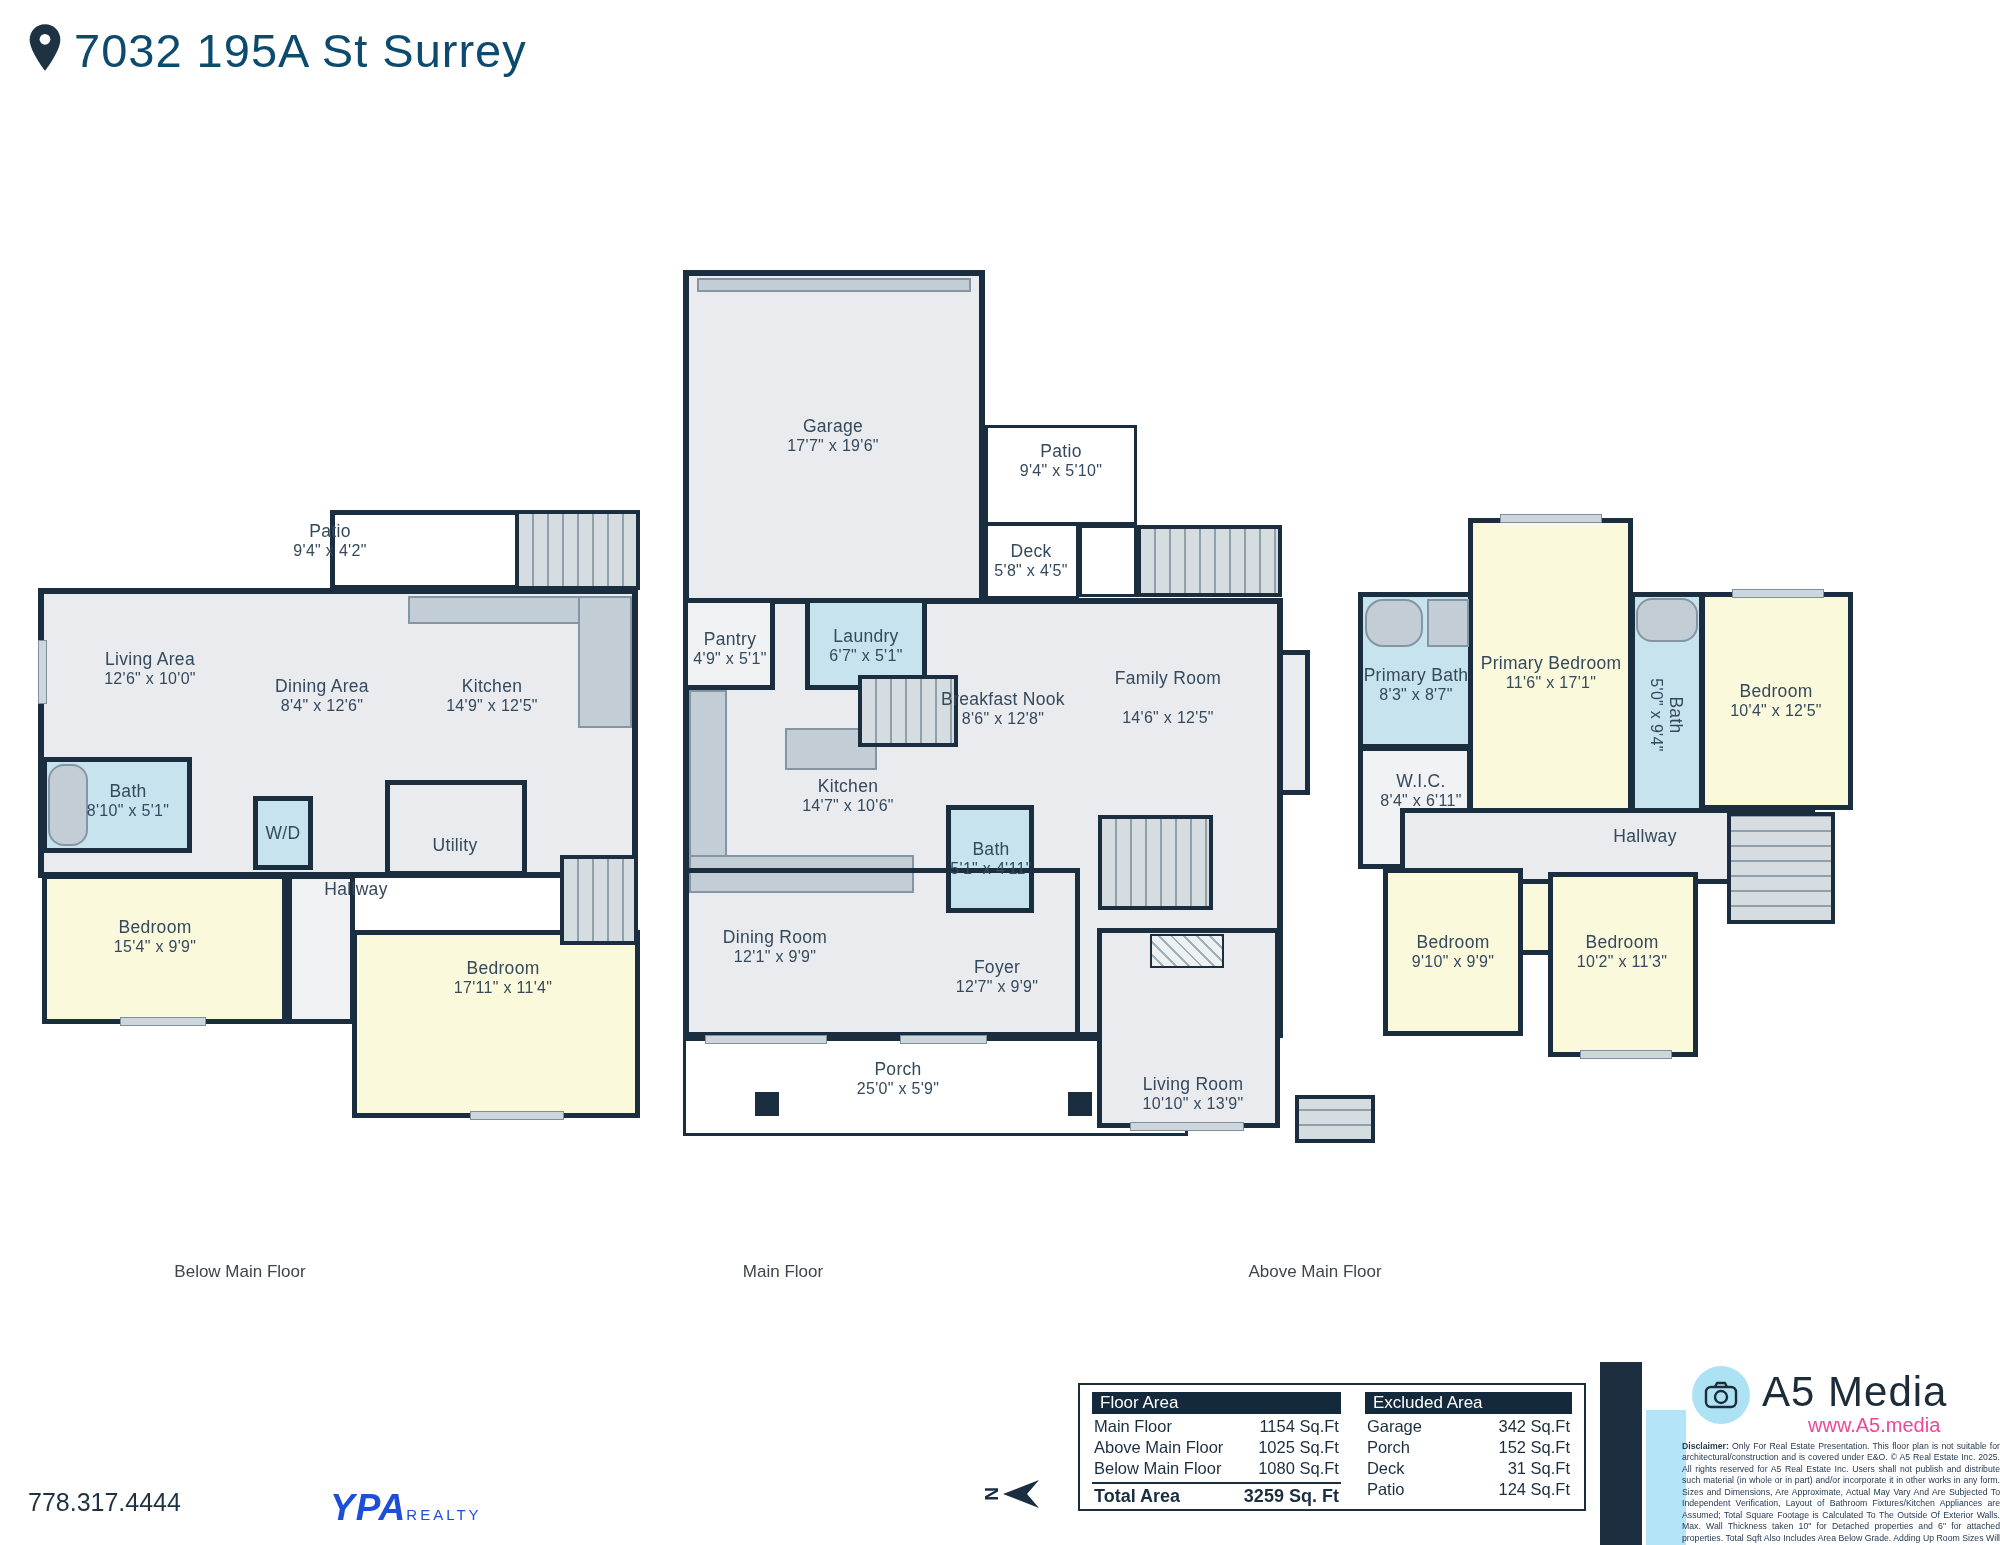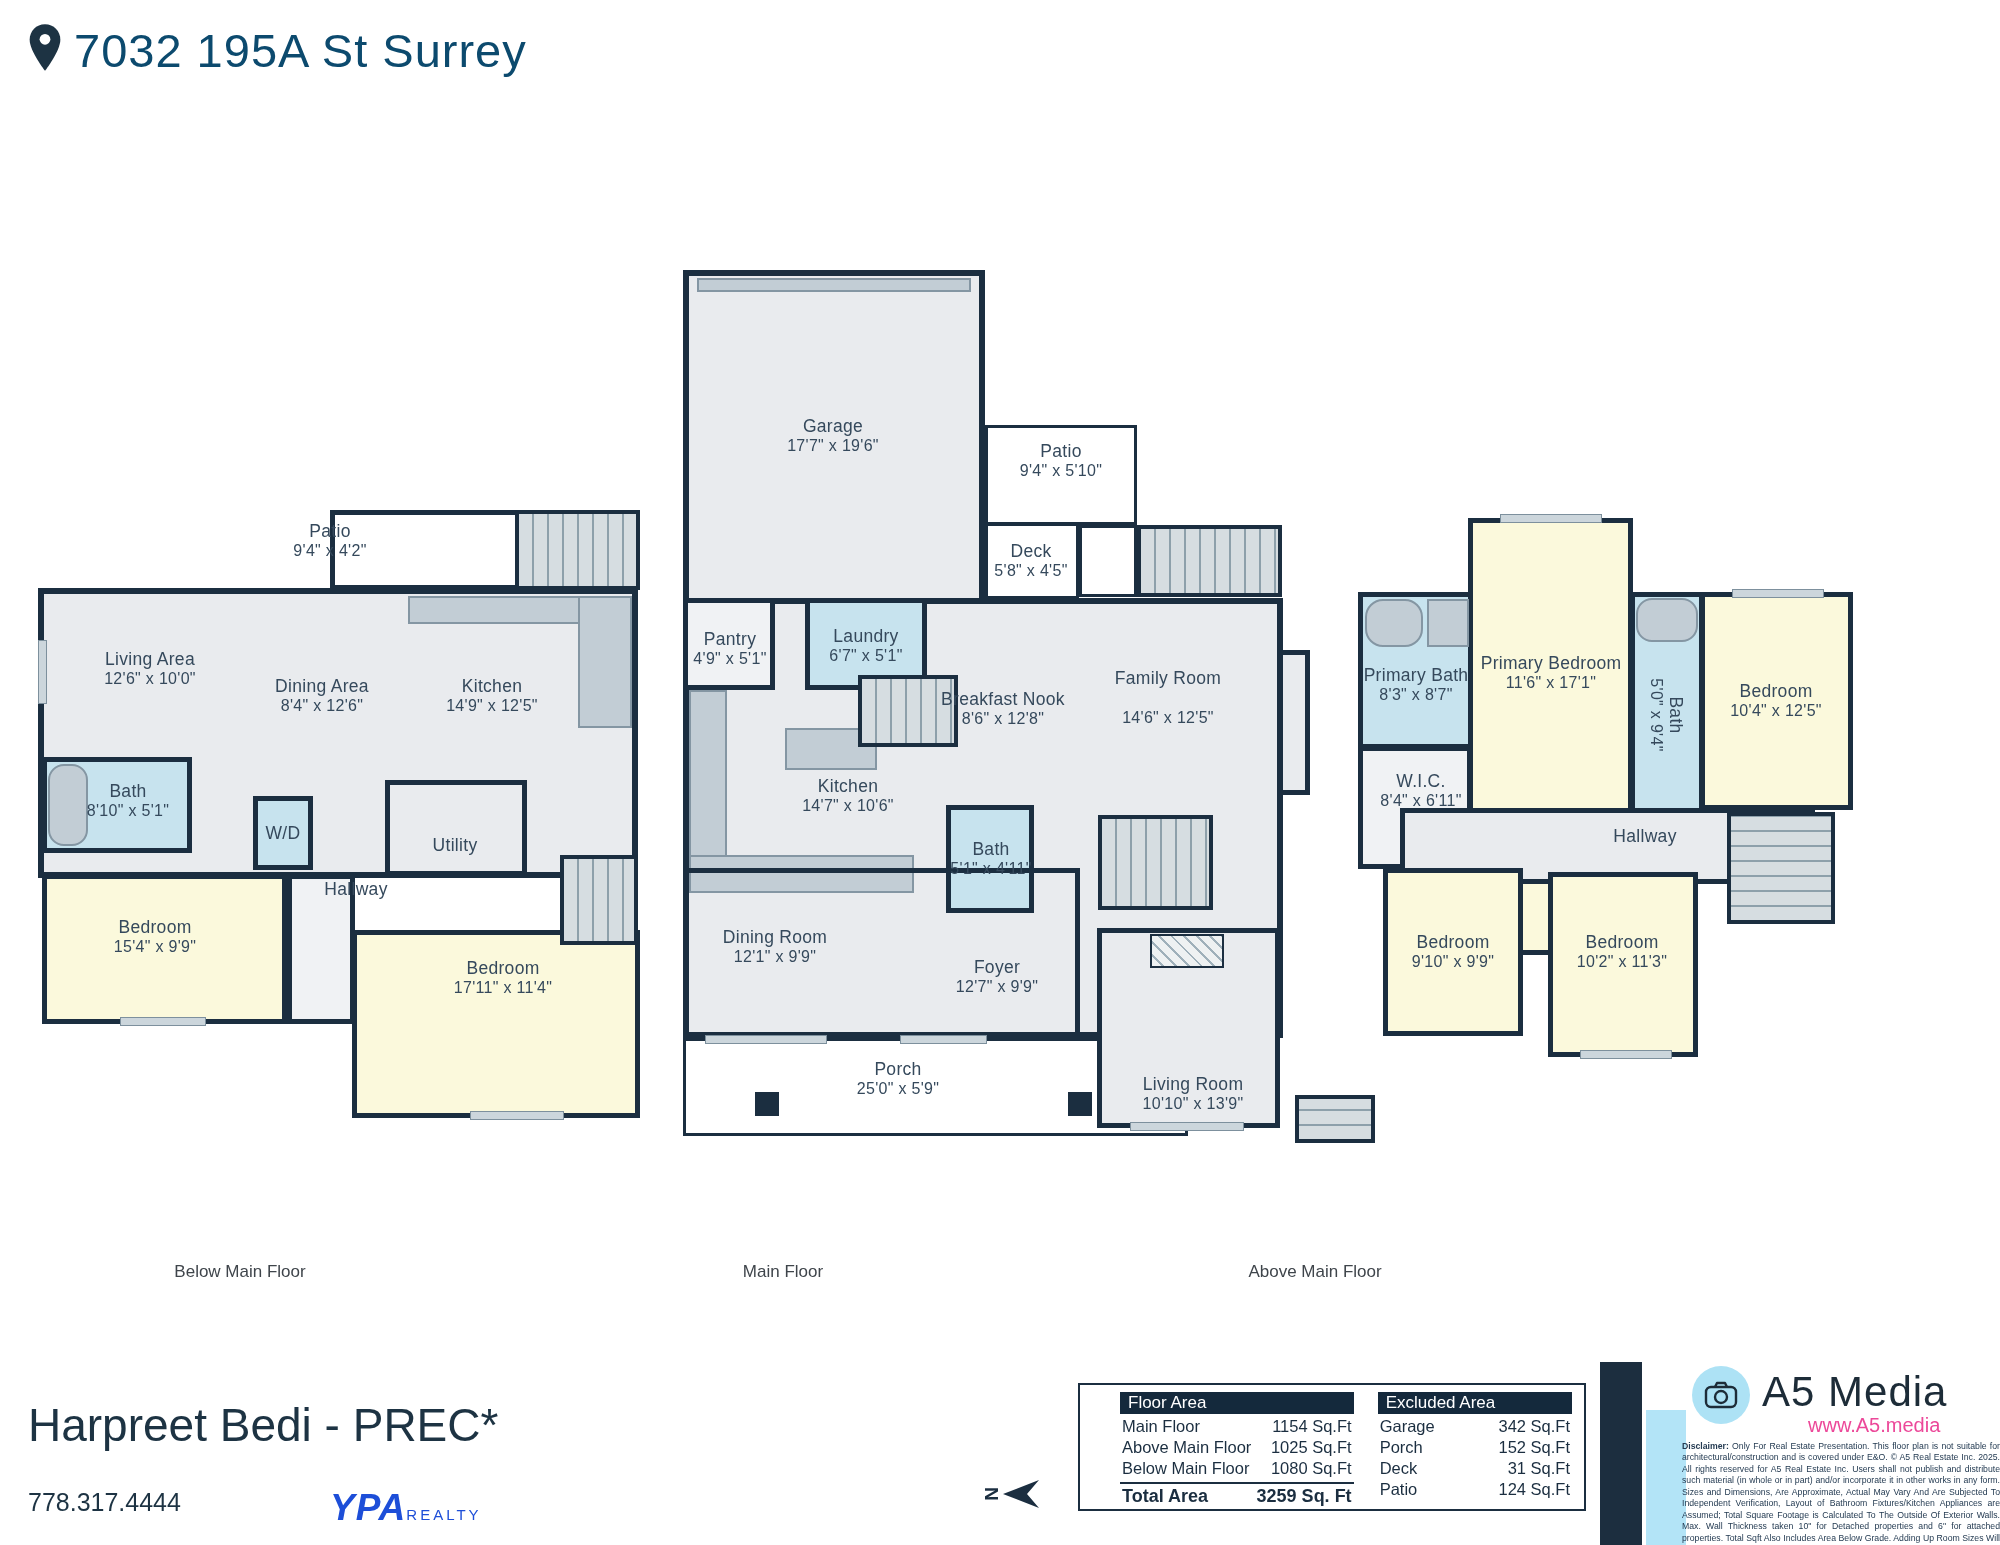--- a/index.html
+++ b/index.html
@@ -39,21 +39,21 @@
   .ypa .ypa-main{font-size:37px;font-weight:bold;font-style:italic;letter-spacing:1px;}
   .ypa .ypa-sub{font-size:15px;letter-spacing:3px;}
   .north{position:absolute;left:985px;top:1478px;display:flex;align-items:center;z-index:40;}
   .north .n-letter{display:inline-block;transform:rotate(-90deg);font-size:19px;font-weight:bold;color:#1b2e40;}
   
   .tables-box{position:absolute;left:1078px;top:1383px;width:508px;height:128px;box-sizing:border-box;
               border:2px solid #1b2e40;background:#fff;z-index:40;display:flex;gap:24px;padding:7px 12px;}
   .atable{display:flex;flex-direction:column;color:#1b2e40;}
   .atable .thead{background:#14293c;color:#fff;font-size:17px;padding:1px 8px;margin-bottom:2px;}
   .atable .trow{display:flex;justify-content:space-between;font-size:16.5px;line-height:21px;padding:0 2px;gap:14px;}
-  .atable.floor{width:250px;margin-left:28px;}
+  .atable.floor{width:250px;}
   .atable.excl{width:208px;}
   .atable .total{border-top:2px solid #1b2e40;margin-top:3px;padding-top:2px;font-weight:bold;font-size:18px;}
   
   .bar-dark{position:absolute;left:1600px;top:1362px;width:42px;height:183px;background:#1c2e3f;z-index:40;}
   .bar-blue{position:absolute;left:1646px;top:1410px;width:40px;height:135px;background:#b3e4f7;z-index:40;}
   .a5-circle{position:absolute;left:1692px;top:1366px;width:58px;height:58px;border-radius:50%;
              background:#ade2f5;display:flex;align-items:center;justify-content:center;z-index:40;}
   .a5-name{position:absolute;left:1762px;top:1368px;font-size:42px;color:#1d2c38;letter-spacing:1px;z-index:40;}
   .a5-web{position:absolute;left:1808px;top:1414px;font-size:20px;color:#ec4899;z-index:40;}
   .disclaimer{position:absolute;left:1682px;top:1441px;width:318px;font-size:8.7px;line-height:1.32;
@@ -260,21 +260,20 @@
       <span class="rname">Bedroom</span>
       <span class="rdims">9'10" x 9'9"</span>
     </div>
     <div class="plabel" style="left:1622px;top:951px;">
       <span class="rname">Bedroom</span>
       <span class="rdims">10'2" x 11'3"</span>
     </div>
     <div class="caption" style="left:1315px;top:1272px;">Above Main Floor</div>
   </div>
 
-  <div class="agent-name">Harpreet Bedi - PREC*</div>
   <div class="agent-phone">778.317.4444</div>
   <div class="ypa">
     <span class="ypa-main">YPA</span>
     <span class="ypa-sub">REALTY</span>
   </div>
 
   <div class="north">
     <span class="n-letter">N</span>
     <svg width="42" height="32" viewBox="0 0 42 32">
       <polygon points="40,2 4,16 40,30 28,16" fill="#1b2e40"></polygon>

